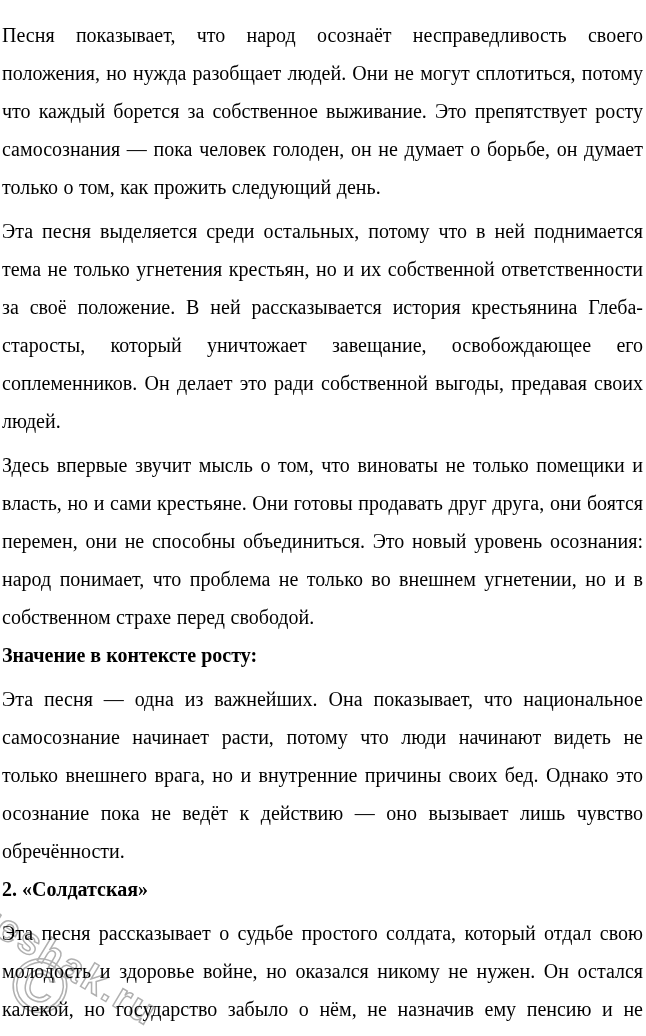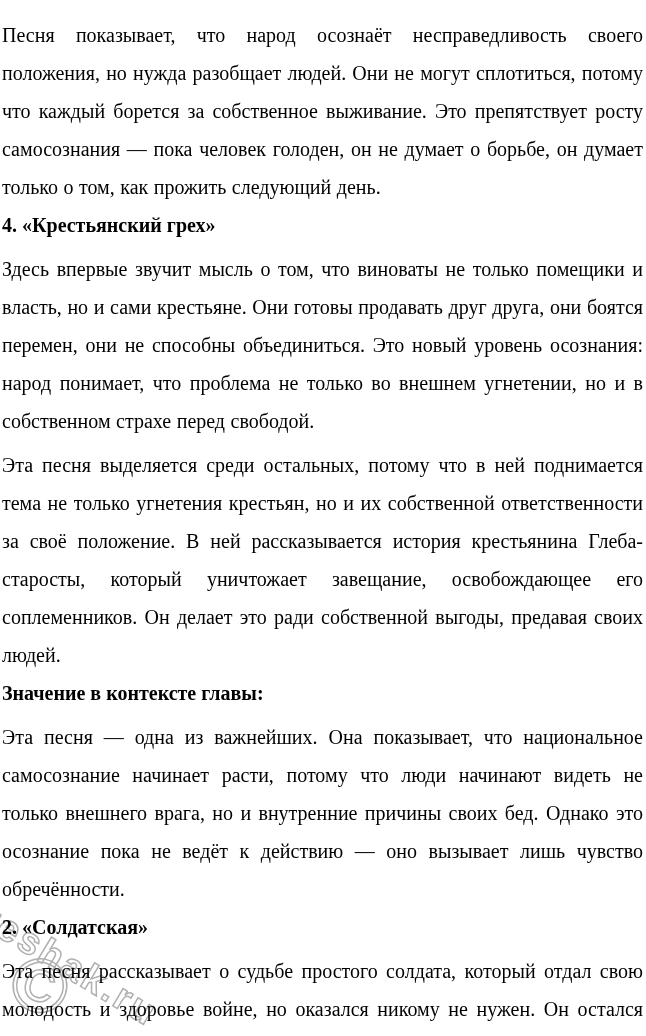--- a/index.html
+++ b/index.html
@@ -76,26 +76,25 @@
 <body>
 
 <div class="watermark-layer">
   <div class="watermark-text">reshak.ru</div>
   <div class="watermark-copyright">©</div>
 </div>
 
 <div class="page">
   <p class="para">Песня показывает, что народ осознаёт несправедливость своего положения, но нужда разобщает людей. Они не могут сплотиться, потому что каждый борется за собственное выживание. Это препятствует росту самосознания — пока человек голоден, он не думает о борьбе, он думает только о том, как прожить следующий день.</p>
 
-  <h2 class="heading">4. «Крестьянский грех»</h2>
+
+  <p class="para">Эта песня выделяется среди остальных, потому что в ней поднимается тема не только угнетения крестьян, но и их собственной ответственности за своё положение. В ней рассказывается история крестьянина Глеба-старосты, который уничтожает завещание, освобождающее его соплеменников. Он делает это ради собственной выгоды, предавая своих людей.</p>
 
   <p class="para">Здесь впервые звучит мысль о том, что виноваты не только помещики и власть, но и сами крестьяне. Они готовы продавать друг друга, они боятся перемен, они не способны объединиться. Это новый уровень осознания: народ понимает, что проблема не только во внешнем угнетении, но и в собственном страхе перед свободой.</p>
 
-  <p class="para">Эта песня выделяется среди остальных, потому что в ней поднимается тема не только угнетения крестьян, но и их собственной ответственности за своё положение. В ней рассказывается история крестьянина Глеба-старосты, который уничтожает завещание, освобождающее его соплеменников. Он делает это ради собственной выгоды, предавая своих людей.</p>
-
-  <h2 class="heading">Значение в контексте главы:</h2>
+  <h2 class="heading">Значение в контексте росту:</h2>
 
   <p class="para">Эта песня — одна из важнейших. Она показывает, что национальное самосознание начинает расти, потому что люди начинают видеть не только внешнего врага, но и внутренние причины своих бед. Однако это осознание пока не ведёт к действию — оно вызывает лишь чувство обречённости.</p>
 
   <h2 class="heading">2. «Солдатская»</h2>
 
   <p class="para clipped">Эта песня рассказывает о судьбе простого солдата, который отдал свою молодость и здоровье войне, но оказался никому не нужен. Он остался калекой, но государство забыло о нём, не назначив ему пенсию и не</p>
 </div>
 
 </body></html>

